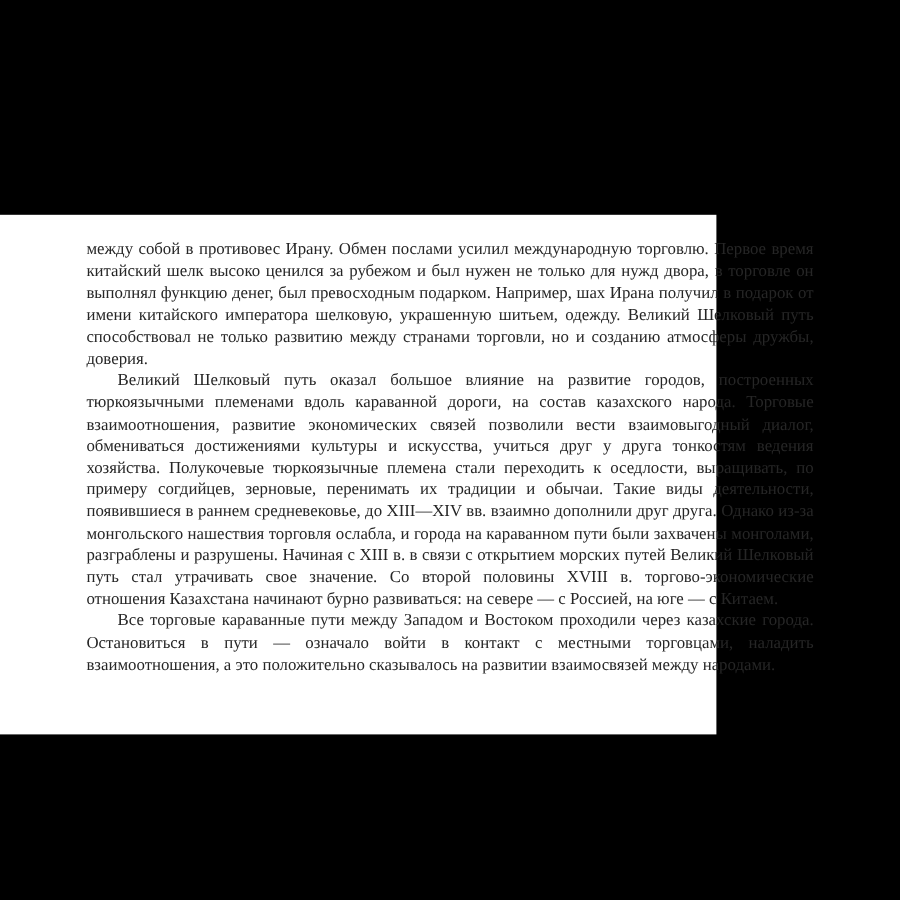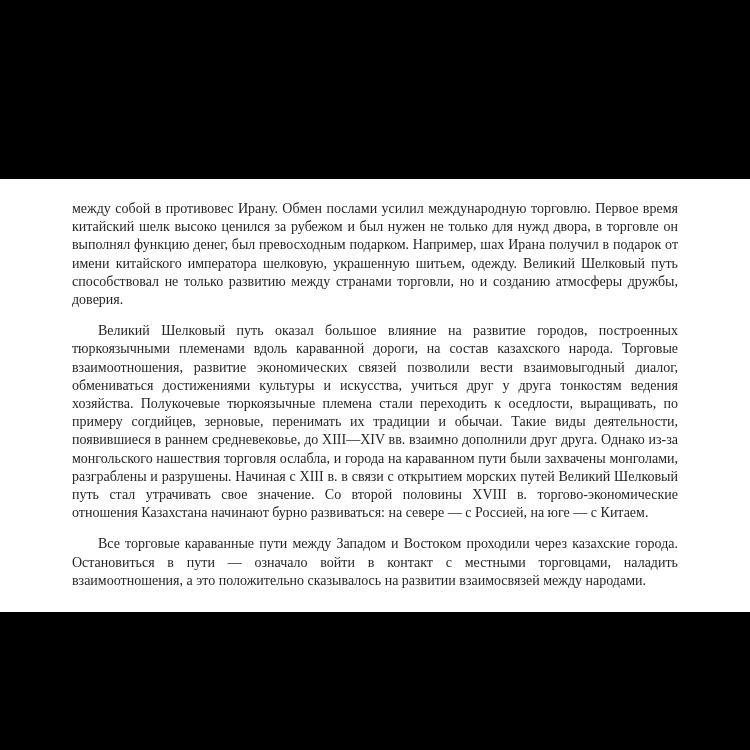--- a/index.html
+++ b/index.html
@@ -11,21 +11,21 @@
     position: relative;
     width: 750px;
     height: 750px;
     background: #000000;
     overflow: hidden;
   }
   .paper {
     position: absolute;
     left: 0;
     top: 179px;
-    width: 750px;
+    width: 597px;
     height: 433px;
     background: #ffffff;
   }
   .text-block {
     position: absolute;
     left: 72px;
     top: 21px;
     width: 606px;
     font-family: "Liberation Serif", "DejaVu Serif", serif;
     font-size: 14px;
@@ -35,21 +35,20 @@
     text-rendering: optimizeLegibility;
   }
   .text-block p {
     margin: 0;
     padding: 0;
     text-indent: 0;
     hyphens: manual;
   }
   .text-block p.indented {
     text-indent: 26px;
-    margin-top: 13px;
   }
 </style>
 </head>
 <body>
 
 <div class="screen">
   <div class="paper">
     <div class="text-block">
       <p>между собой в противовес Ирану. Обмен послами усилил международную торговлю. Первое время китайский шелк высоко ценился за рубежом и был нужен не только для нужд двора, в торговле он выполнял функцию денег, был превосходным подарком. Например, шах Ирана получил в подарок от имени китайского императора шелковую, украшенную шитьем, одежду. Великий Шелковый путь способствовал не только развитию между странами торговли, но и созданию атмосферы дружбы, доверия.</p>
       <p class="indented">Великий Шелковый путь оказал большое влияние на развитие городов, построенных тюркоязычными племенами вдоль караванной дороги, на состав казахского народа. Торговые взаимоотношения, развитие экономических связей позволили вести взаимовыгодный диалог, обмениваться достижениями культуры и искусства, учиться друг у друга тонкостям ведения хозяйства. Полукочевые тюркоязычные племена стали переходить к оседлости, выращивать, по примеру согдийцев, зерновые, перенимать их традиции и обычаи. Такие виды деятельности, появившиеся в раннем средневековье, до XIII—XIV вв. взаимно дополнили друг друга. Однако из-за монгольского нашествия торговля ослабла, и города на караванном пути были захвачены монголами, разграблены и разрушены. Начиная с XIII в. в связи с открытием морских путей Великий Шелковый путь стал утрачивать свое значение. Со второй половины XVIII в. торгово-экономические отношения Казахстана начинают бурно развиваться: на севере — с Россией, на юге — с Китаем.</p>

